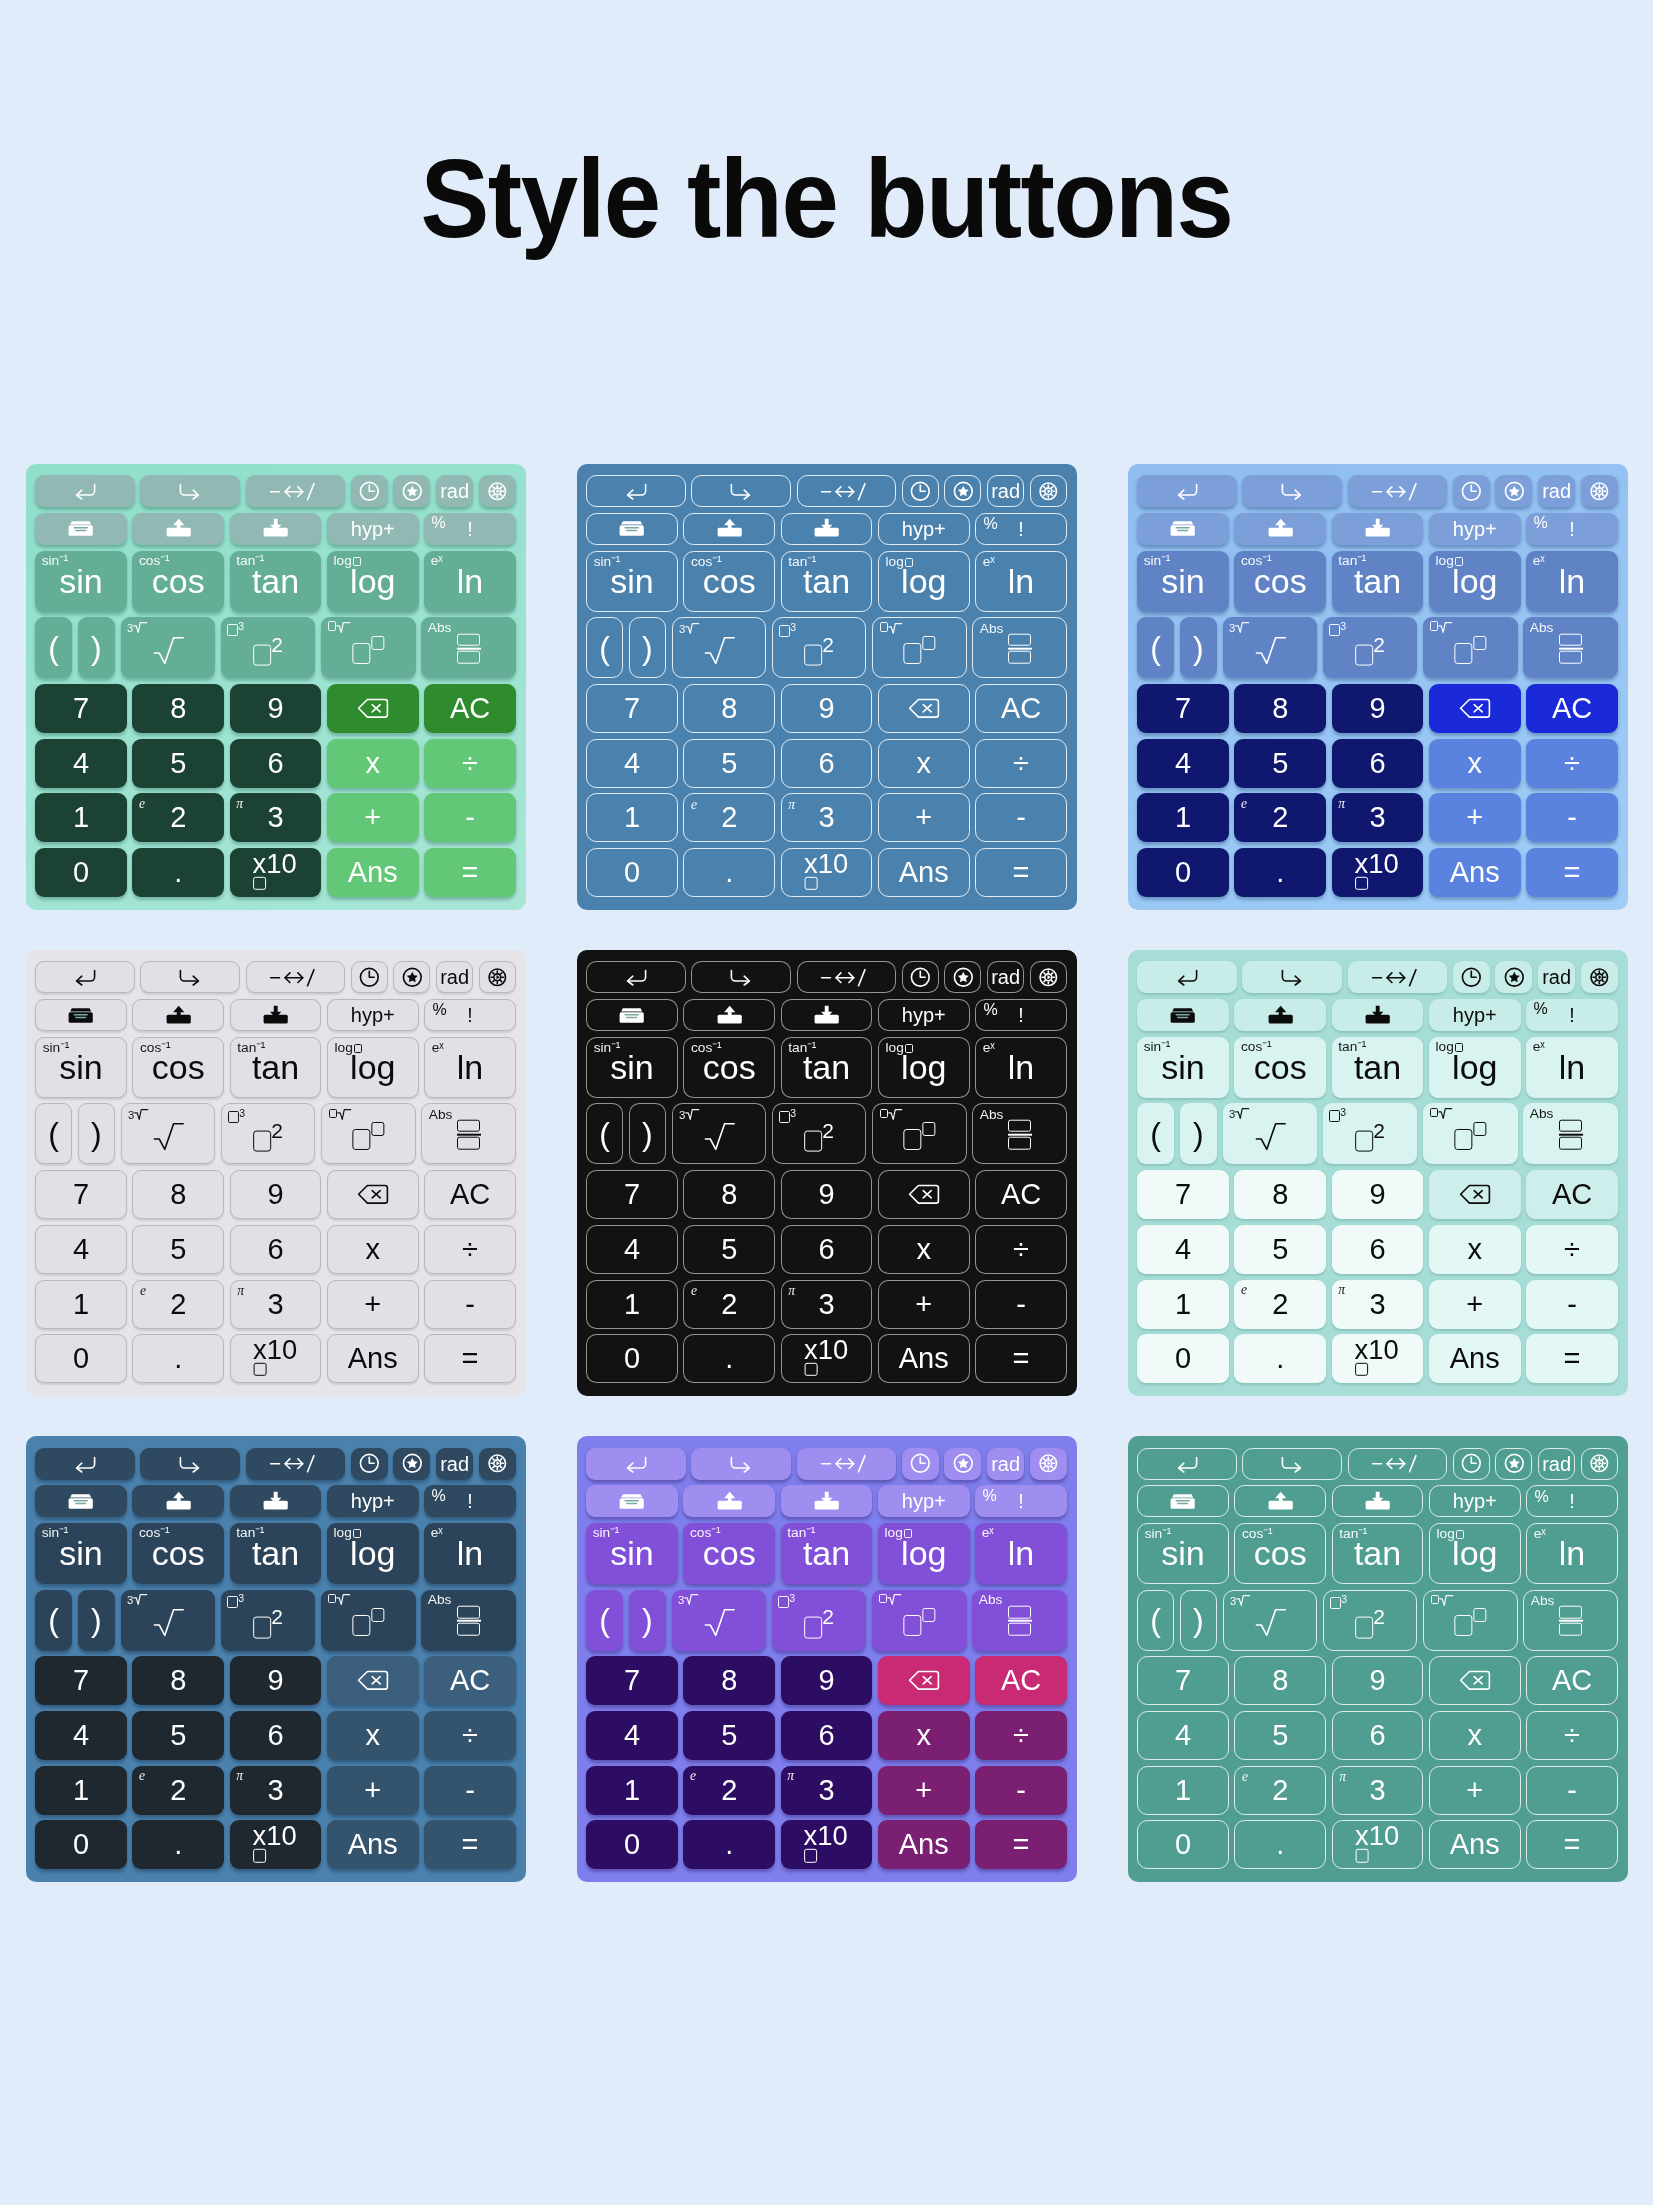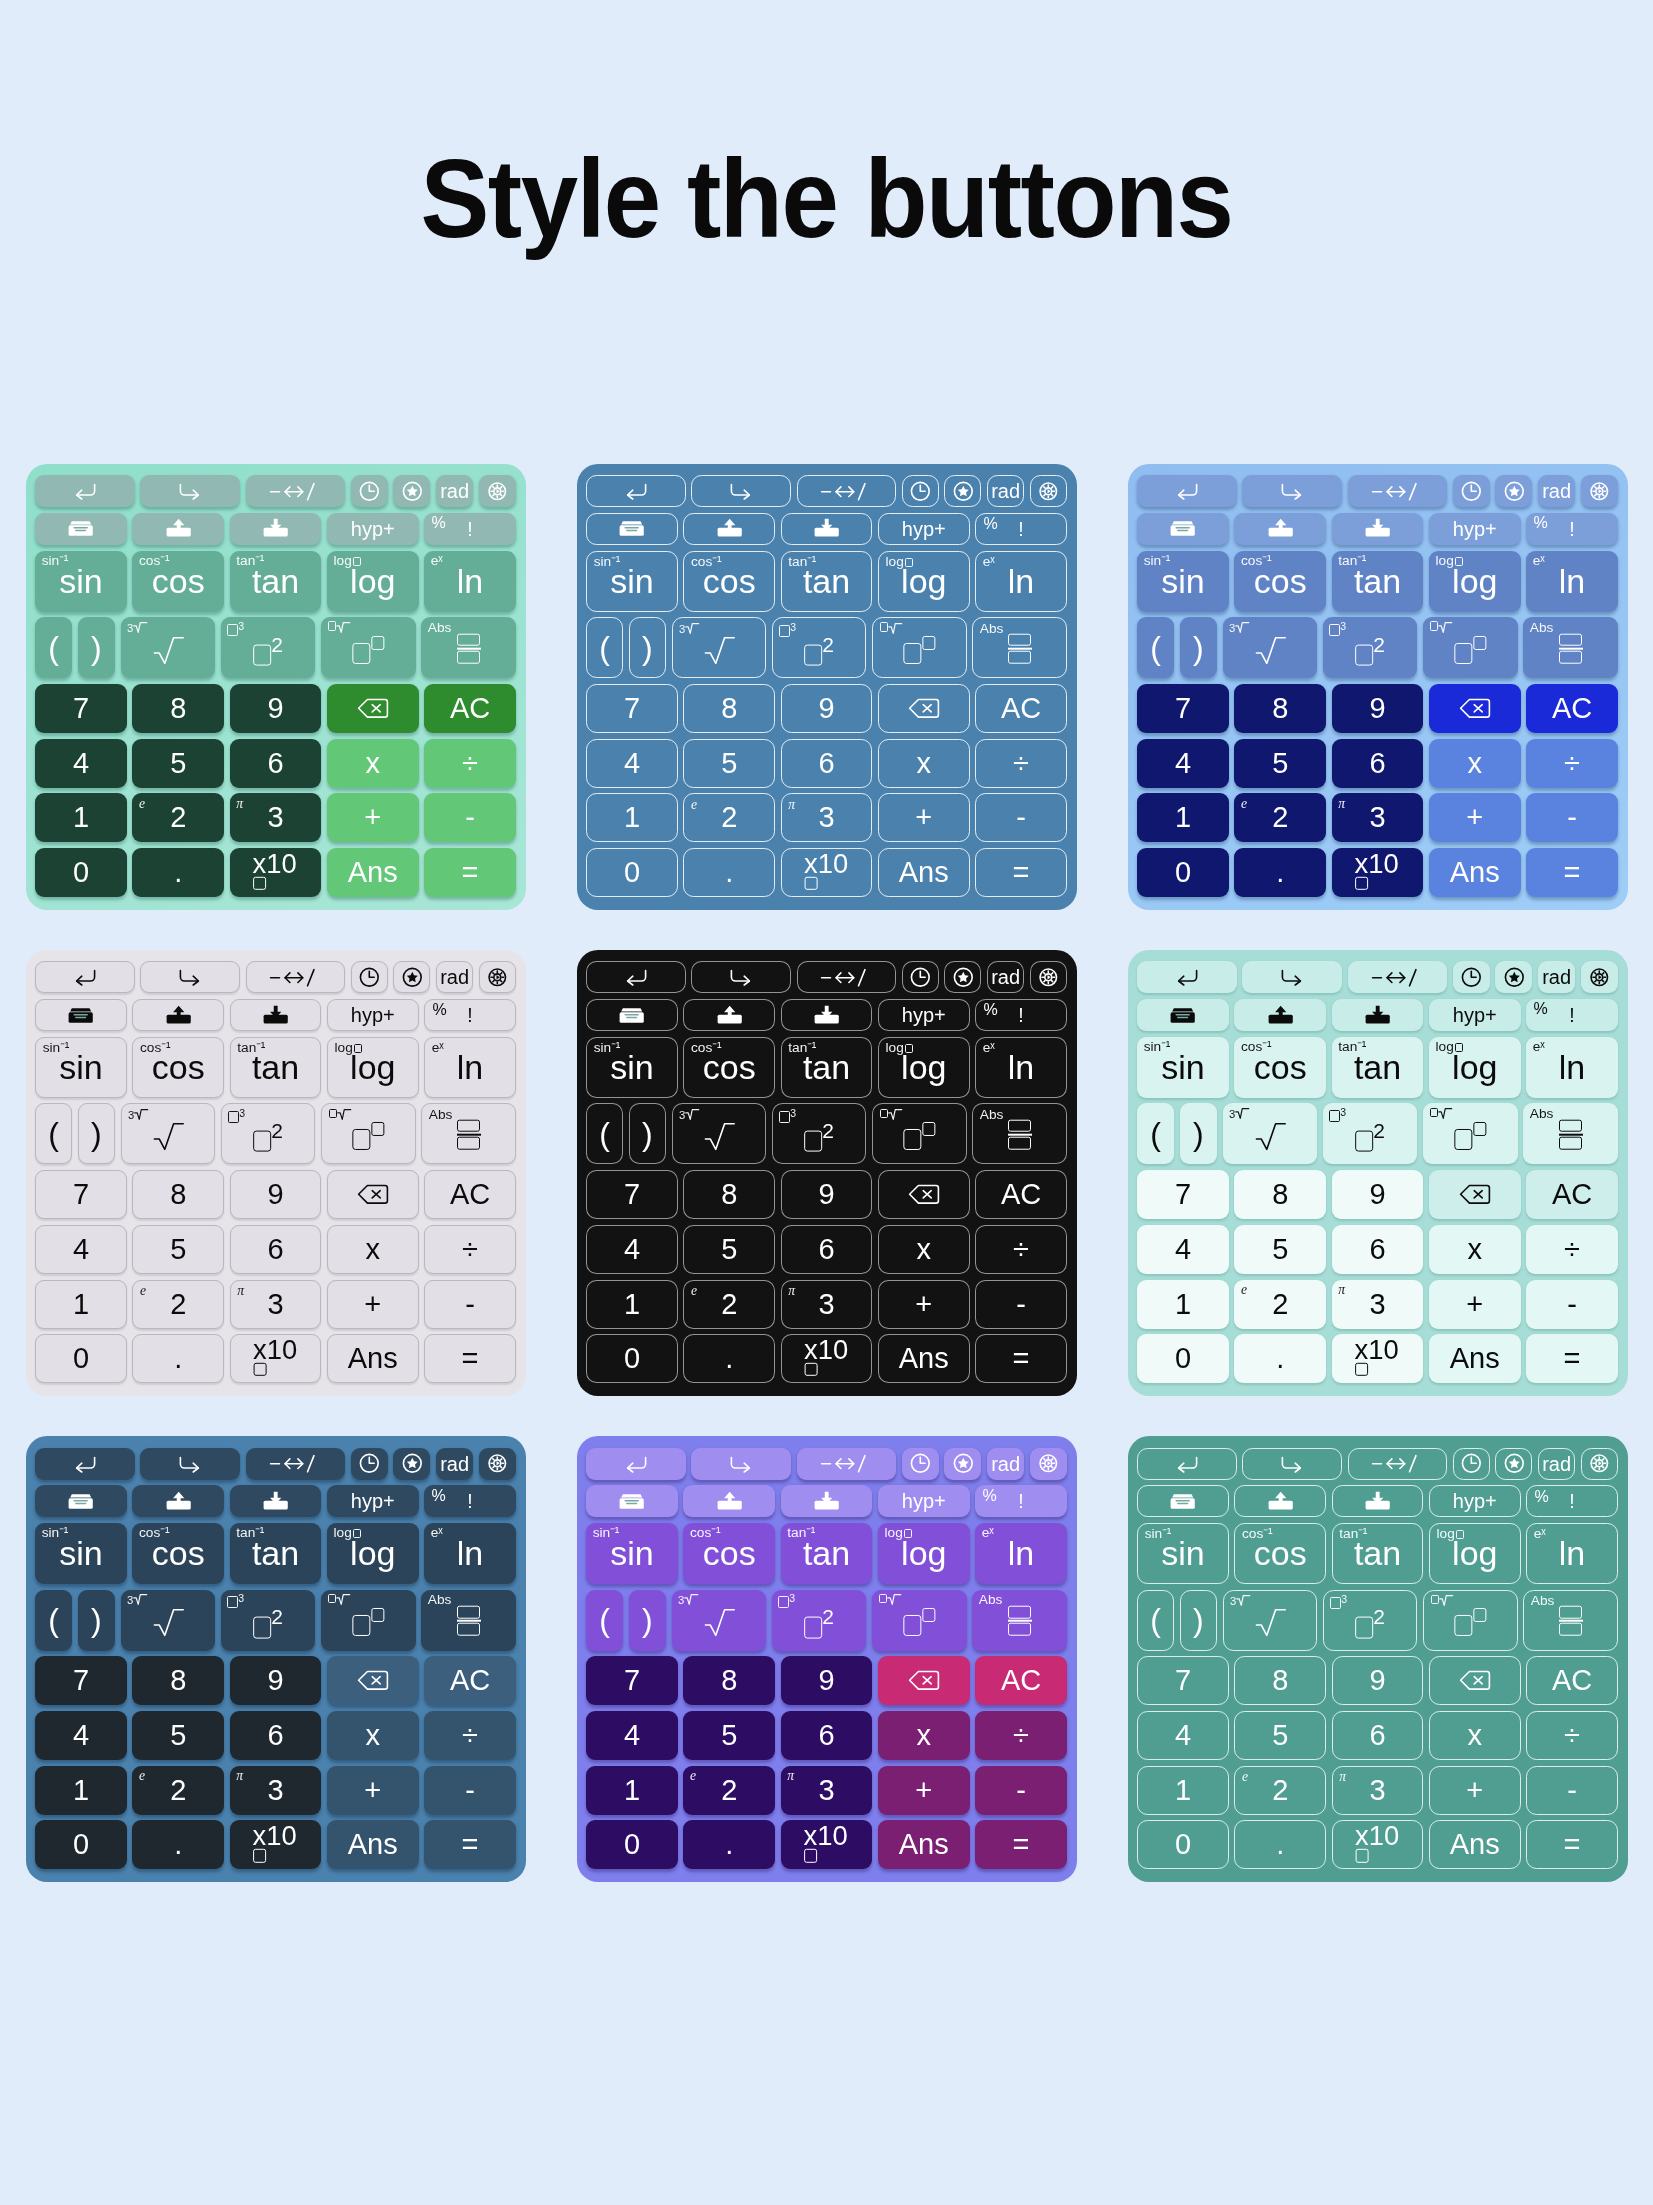--- a/index.html
+++ b/index.html
@@ -31,21 +31,21 @@
     grid-template-rows:repeat(3,auto);
     justify-items:center;
     row-gap:40px;
   }
 
   
   .keypad{
     width:500px;
     box-sizing:border-box;
     padding:11.3px 9.7px 13px 9.7px;
-    border-radius:21px;
+    border-radius:10px;
   }
   .krow{
     display:flex;
     gap:5.7px;
     margin-bottom:5.7px;
   }
   .krow:last-child{margin-bottom:0;}
 
   .key{
     position:relative;

